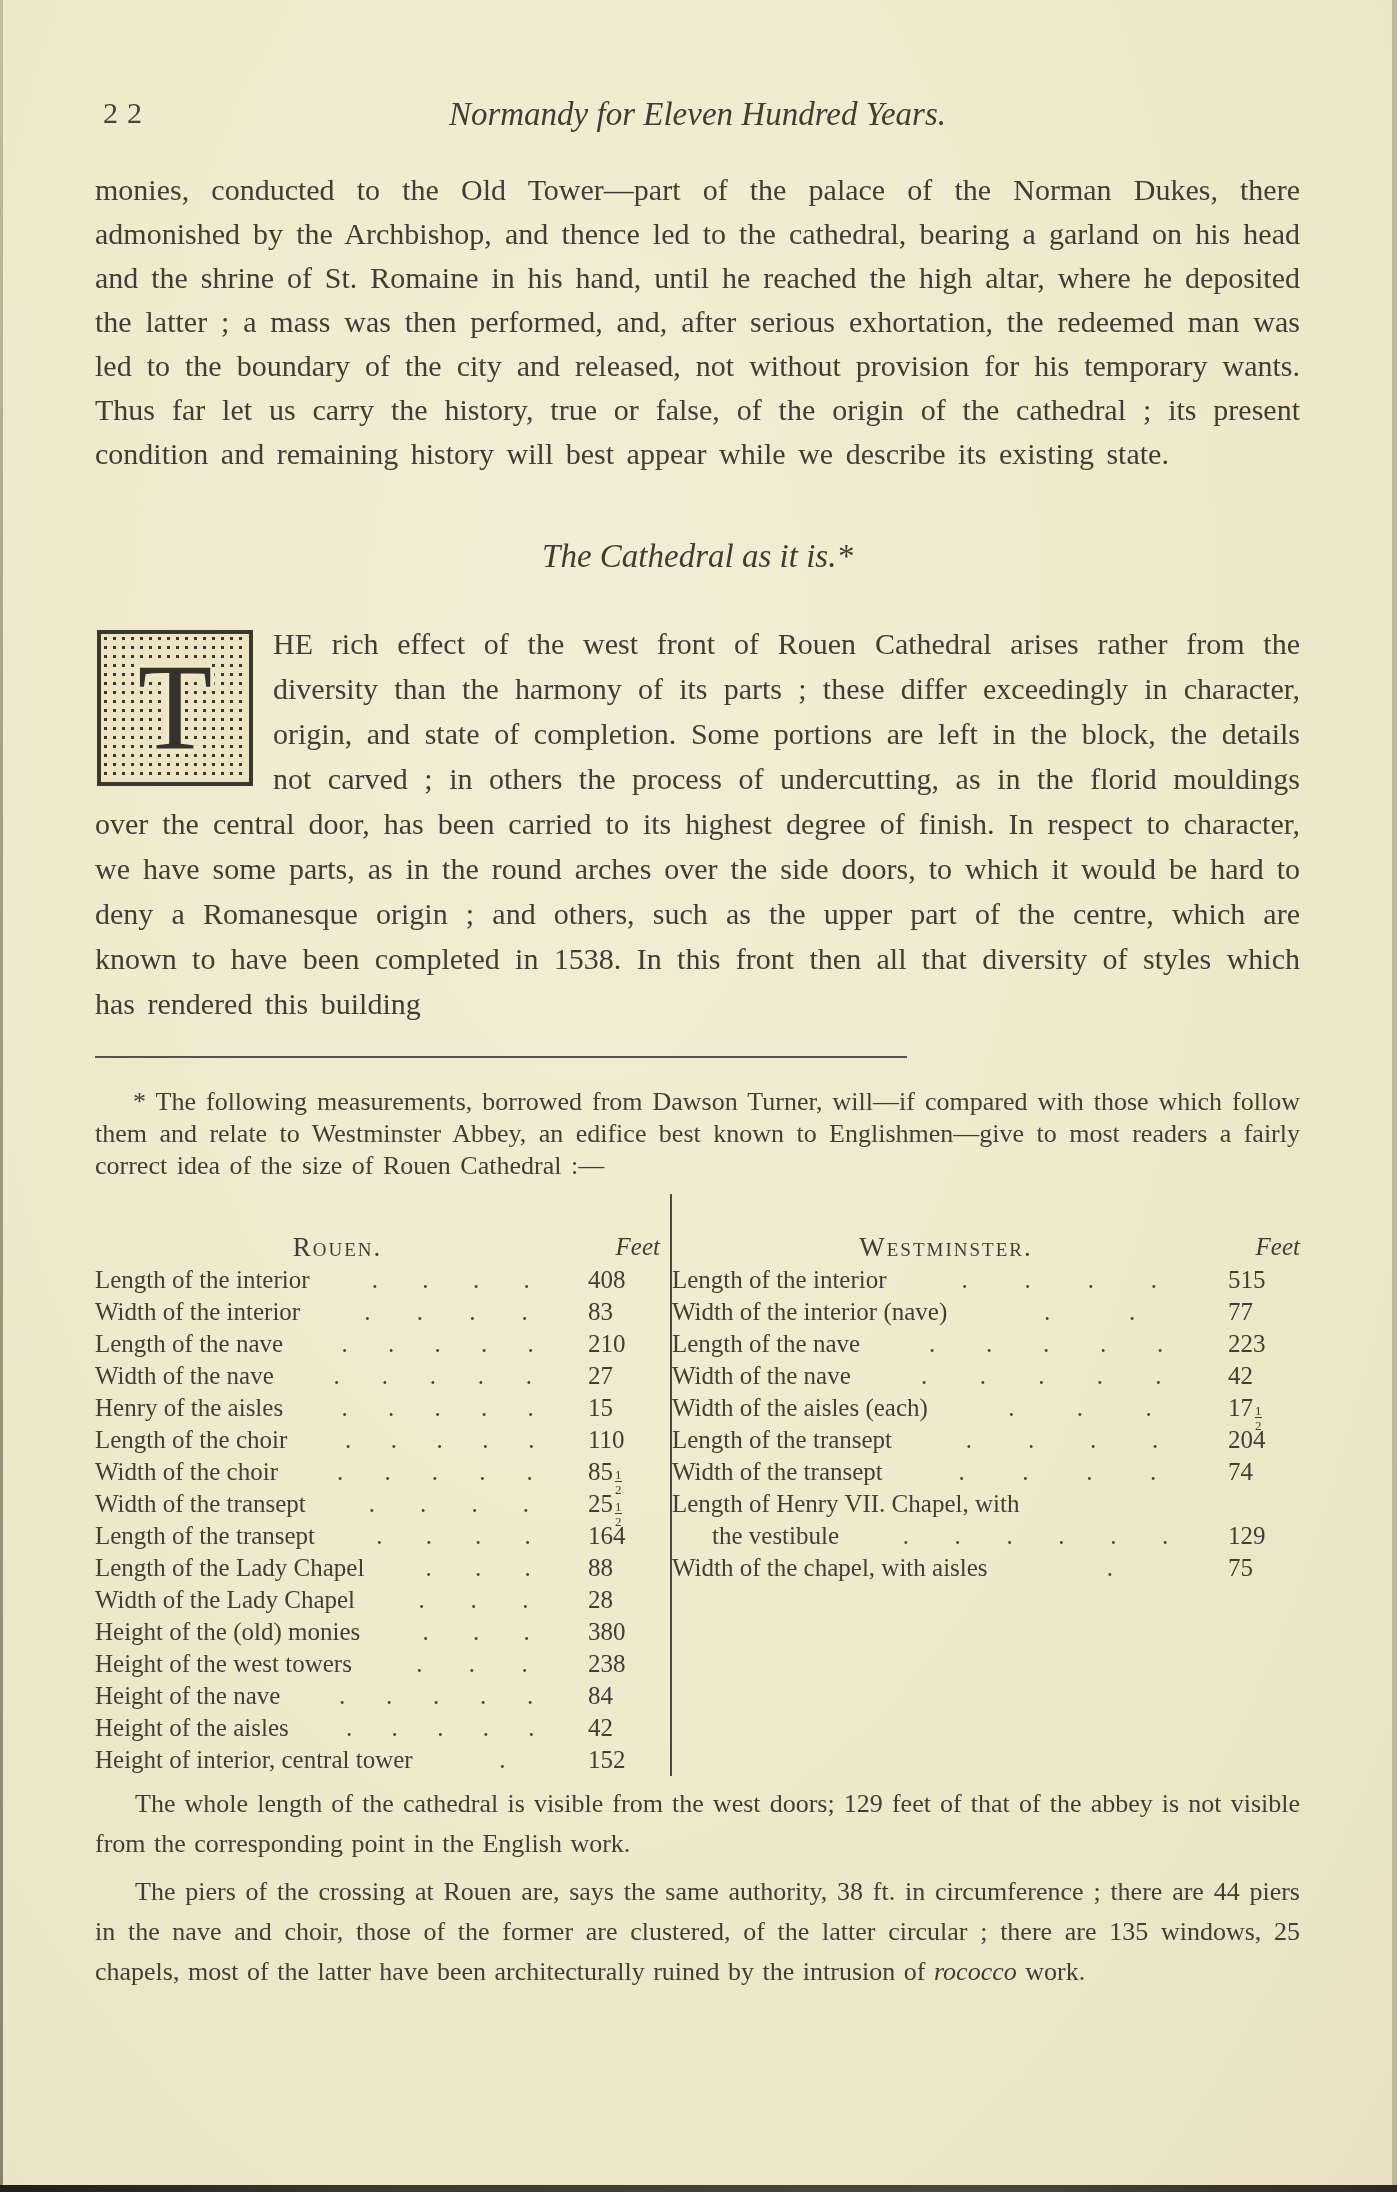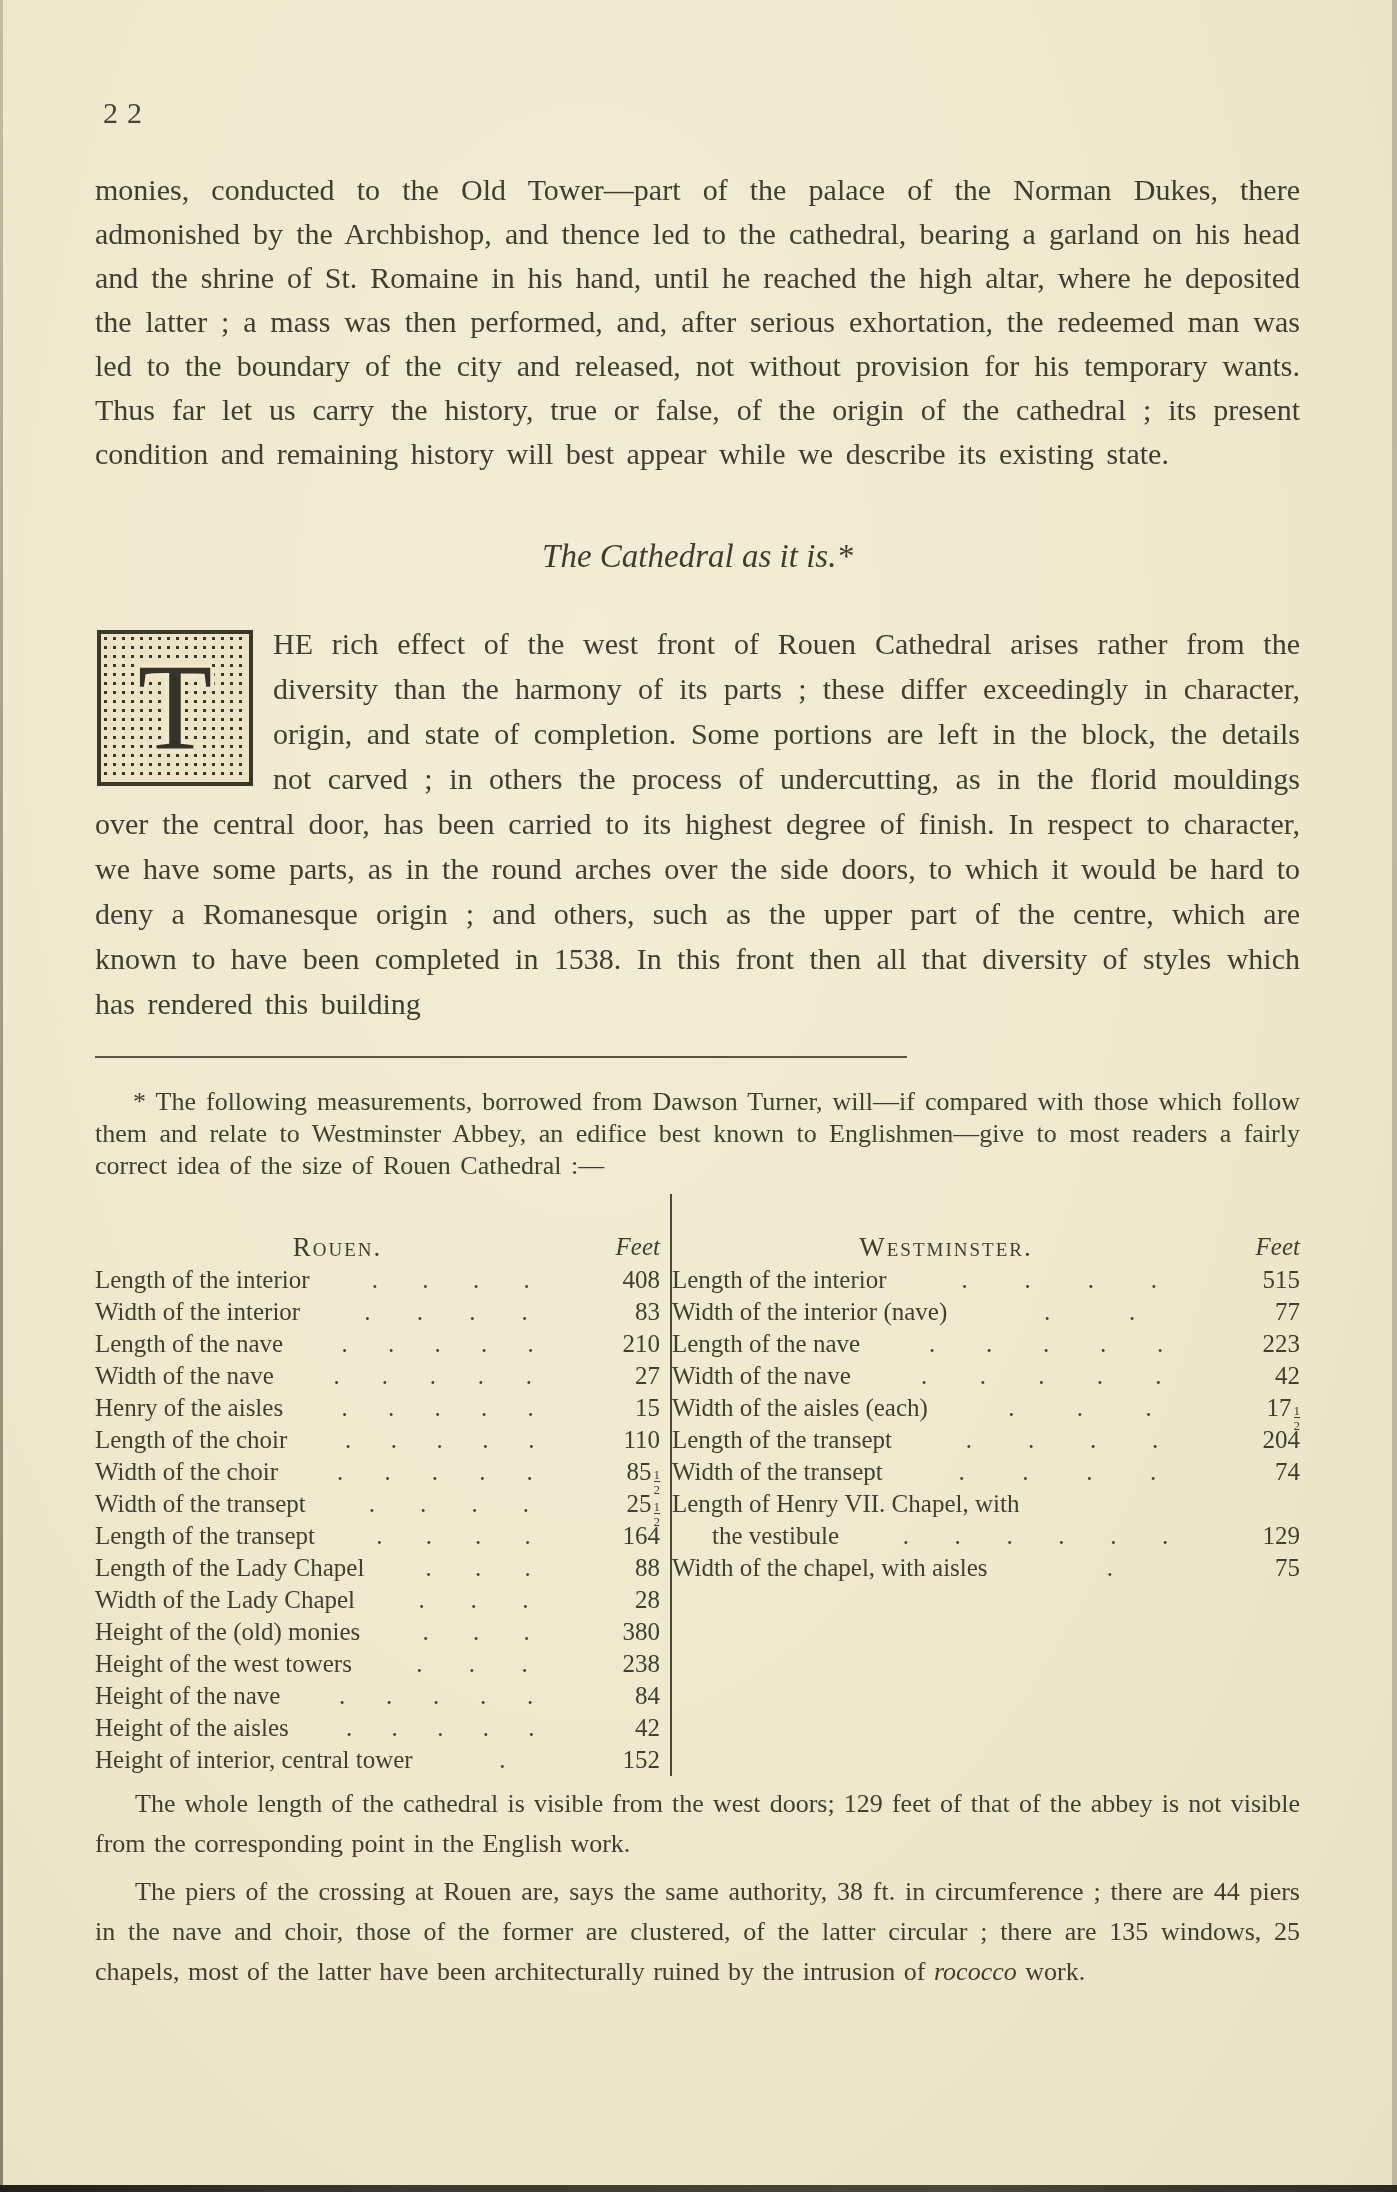--- a/index.html
+++ b/index.html
@@ -48,37 +48,38 @@
   .fn-col-right{flex:1;}
   .fn-col-head{position:relative;height:34px;line-height:34px;}
   .fn-col-head .sc{display:block;width:calc(100% - 80px);text-align:center;
             font-variant:small-caps;letter-spacing:2px;font-size:27px;margin-top:36px;}
   .fn-col-head .unit{position:absolute;right:0;top:0;font-style:italic;}
   .fn-row{display:flex;align-items:baseline;line-height:32px;height:32px;}
   .fn-label{flex:none;white-space:nowrap;}
   .fn-label.indent{padding-left:40px;}
   .fn-dots{flex:1;display:flex;justify-content:space-evenly;align-items:baseline;
            padding:0 14px 0 18px;overflow:hidden;}
-  .fn-val{flex:none;width:72px;text-align:right;white-space:nowrap;}
+  .fn-val{flex:none;width:72px;text-align:left;white-space:nowrap;}
   .frac{display:inline-flex;flex-direction:column;align-items:center;font-size:13px;
         line-height:1;vertical-align:1px;margin-left:2px;}
   .frac .den{border-top:1.5px solid currentColor;padding-top:1px;}
 
   .fn-para{margin:8px 0 0 0;font-size:26px;line-height:40px;text-align:justify;
            text-indent:40px;word-spacing:2px;color:#413f34;}
   .fn-para .it{font-style:italic;}
 </style>
 </head>
 <body>
 
 <div class="page">
   <div class="content">
 
     <header class="running-head">
       <span class="pagenum">22</span>
+      <span class="running-title">Normandy for Eleven Hundred Years.</span>
     </header>
 
     <p class="body-para">monies, conducted to the Old Tower—part of the palace of the Norman Dukes, there admonished by the Archbishop, and thence led to the cathedral, bearing a garland on his head and the shrine of St. Romaine in his hand, until he reached the high altar, where he deposited the latter&nbsp;; a mass was then performed, and, after serious exhortation, the redeemed man was led to the boundary of the city and released, not without provision for his temporary wants. Thus far let us carry the history, true or false, of the origin of the cathedral&nbsp;; its present condition and remaining history will best appear while we describe its existing state.</p>
 
     <h2 class="section-heading">The Cathedral as it is.*</h2>
 
     <div class="dropcap-para">
       <span class="dropcap">
           <span class="dropcap-letter">T</span>
         </span><span>HE rich effect of the west front of Rouen Cathedral arises rather from the diversity than the harmony of its parts&nbsp;; these differ exceedingly in character, origin, and state of completion. Some portions are left in the block, the details not carved&nbsp;; in others the process of undercutting, as in the florid mouldings over the central door, has been carried to its highest degree of finish. In respect to character, we have some parts, as in the round arches over the side doors, to which it would be hard to deny a Romanesque origin&nbsp;; and others, such as the upper part of the centre, which are known to have been completed in 1538. In this front then all that diversity of styles which has rendered this building</span>

